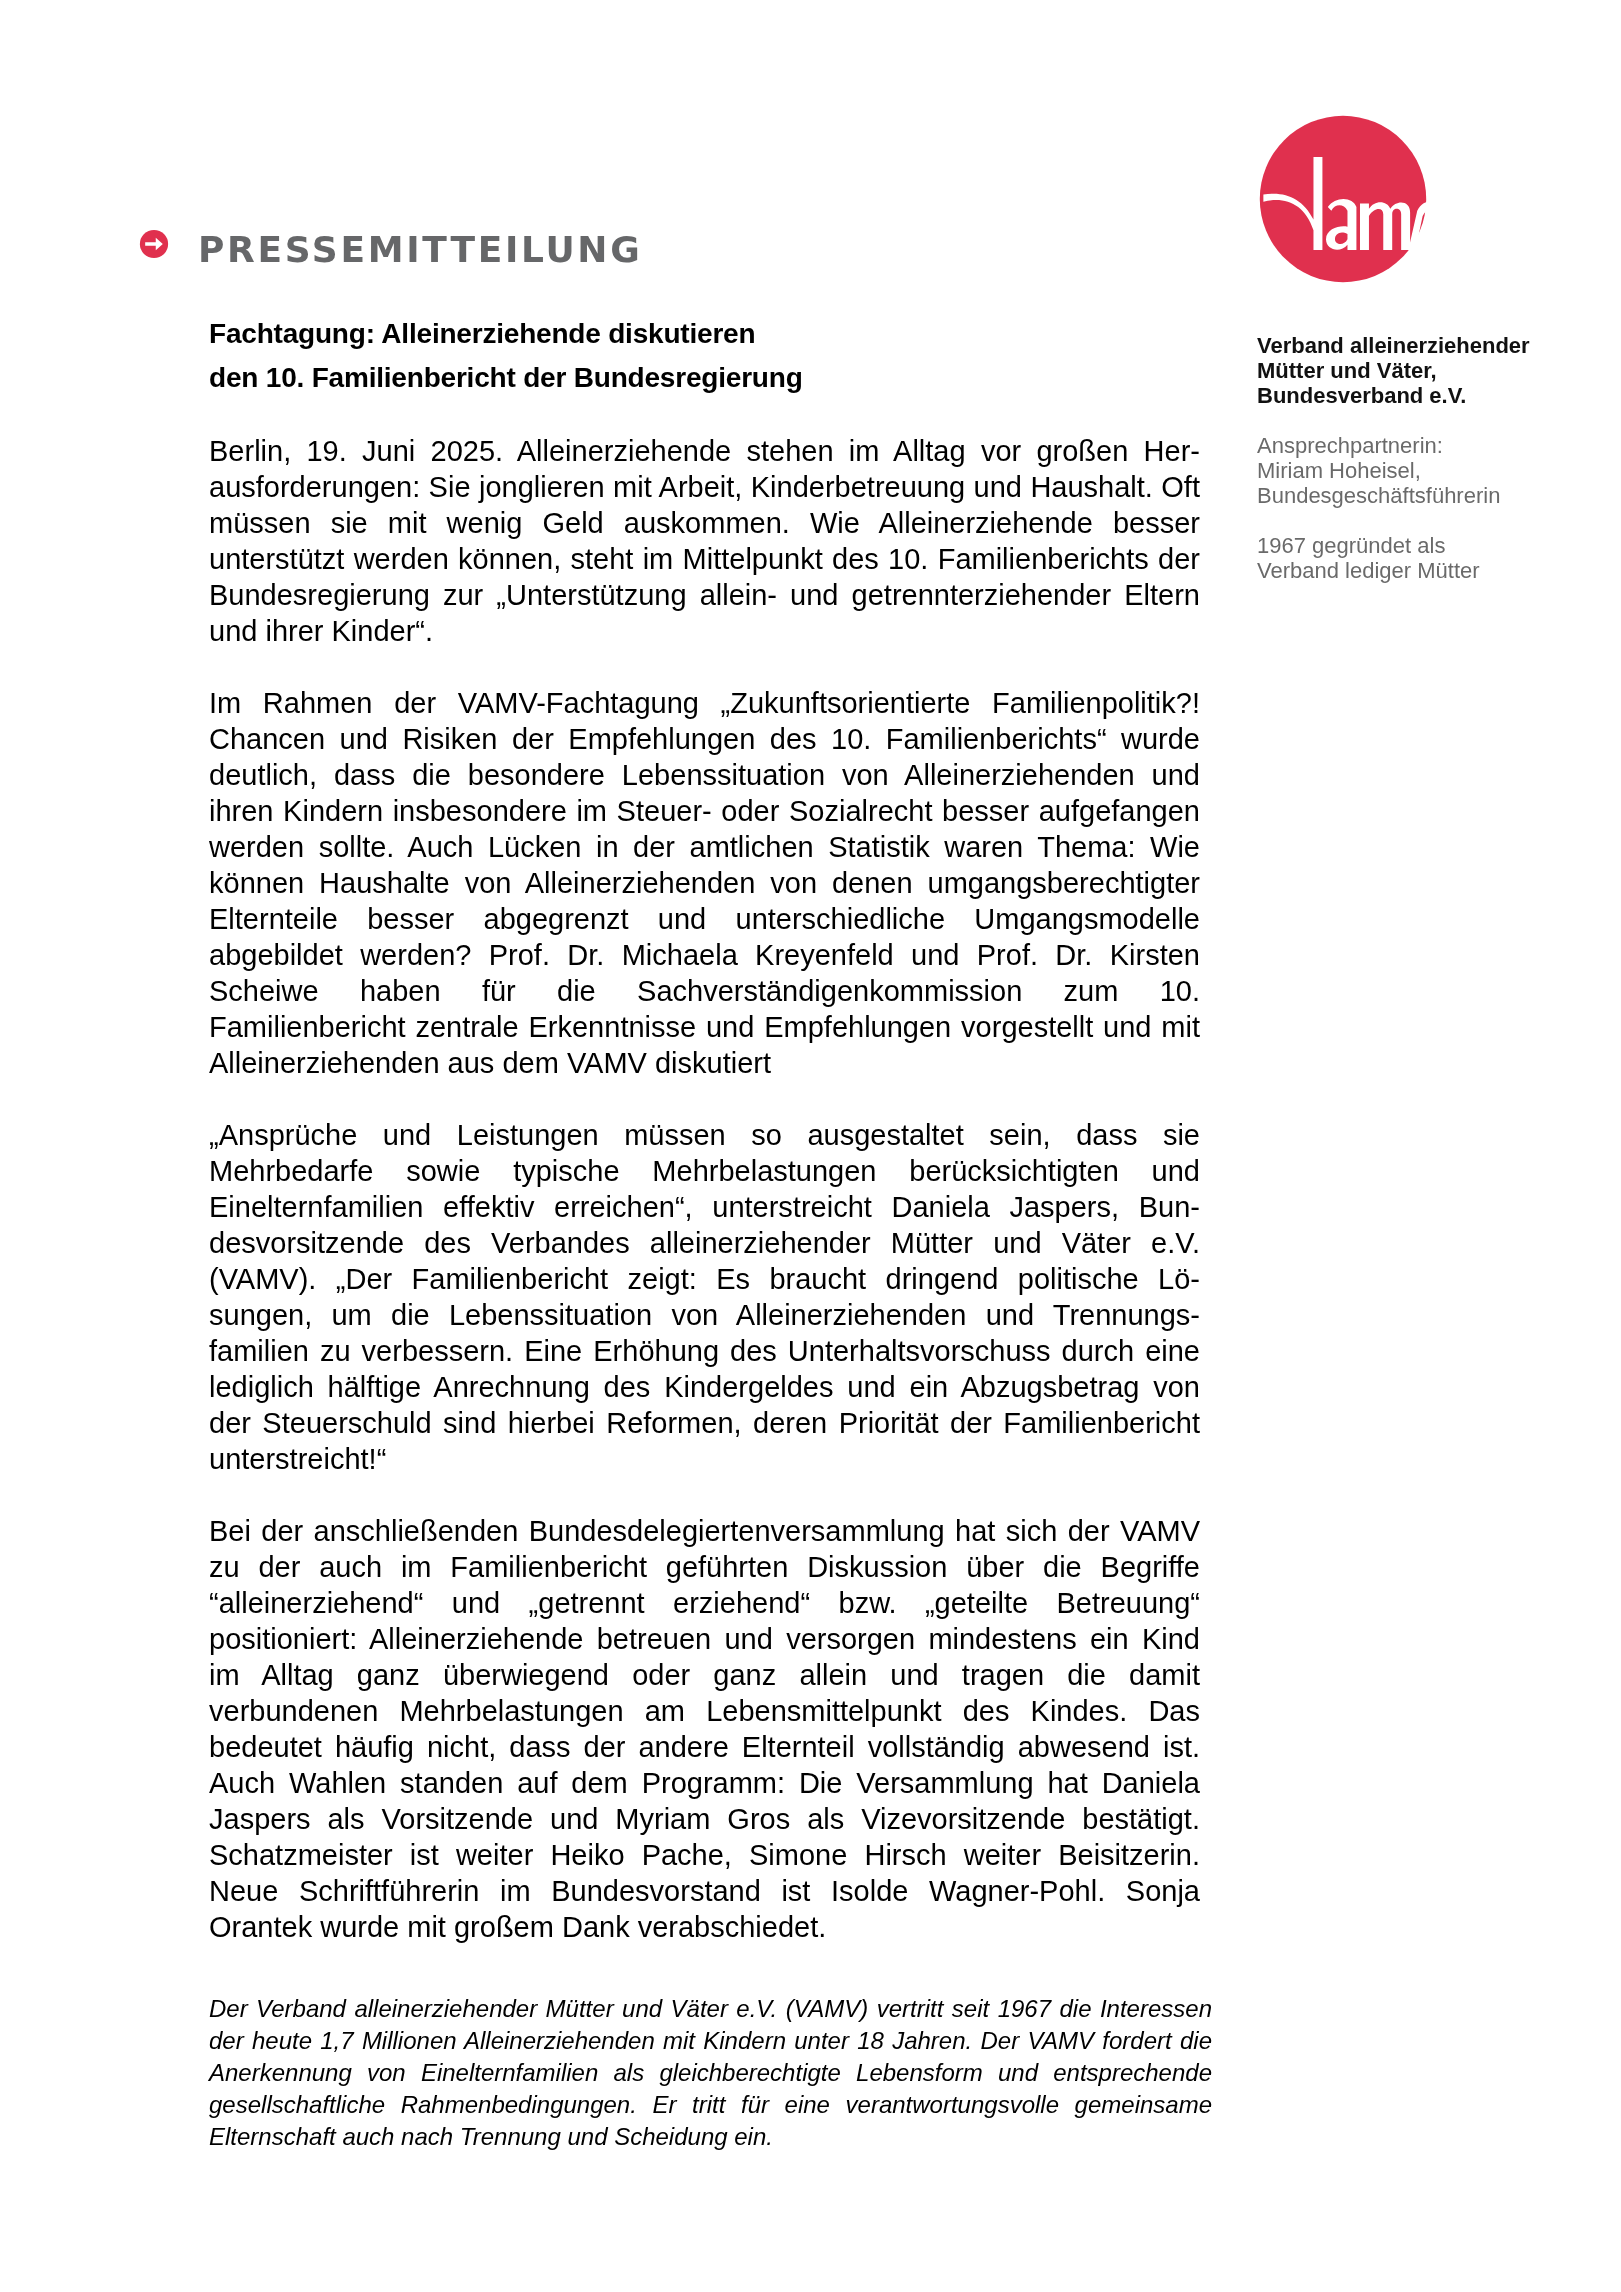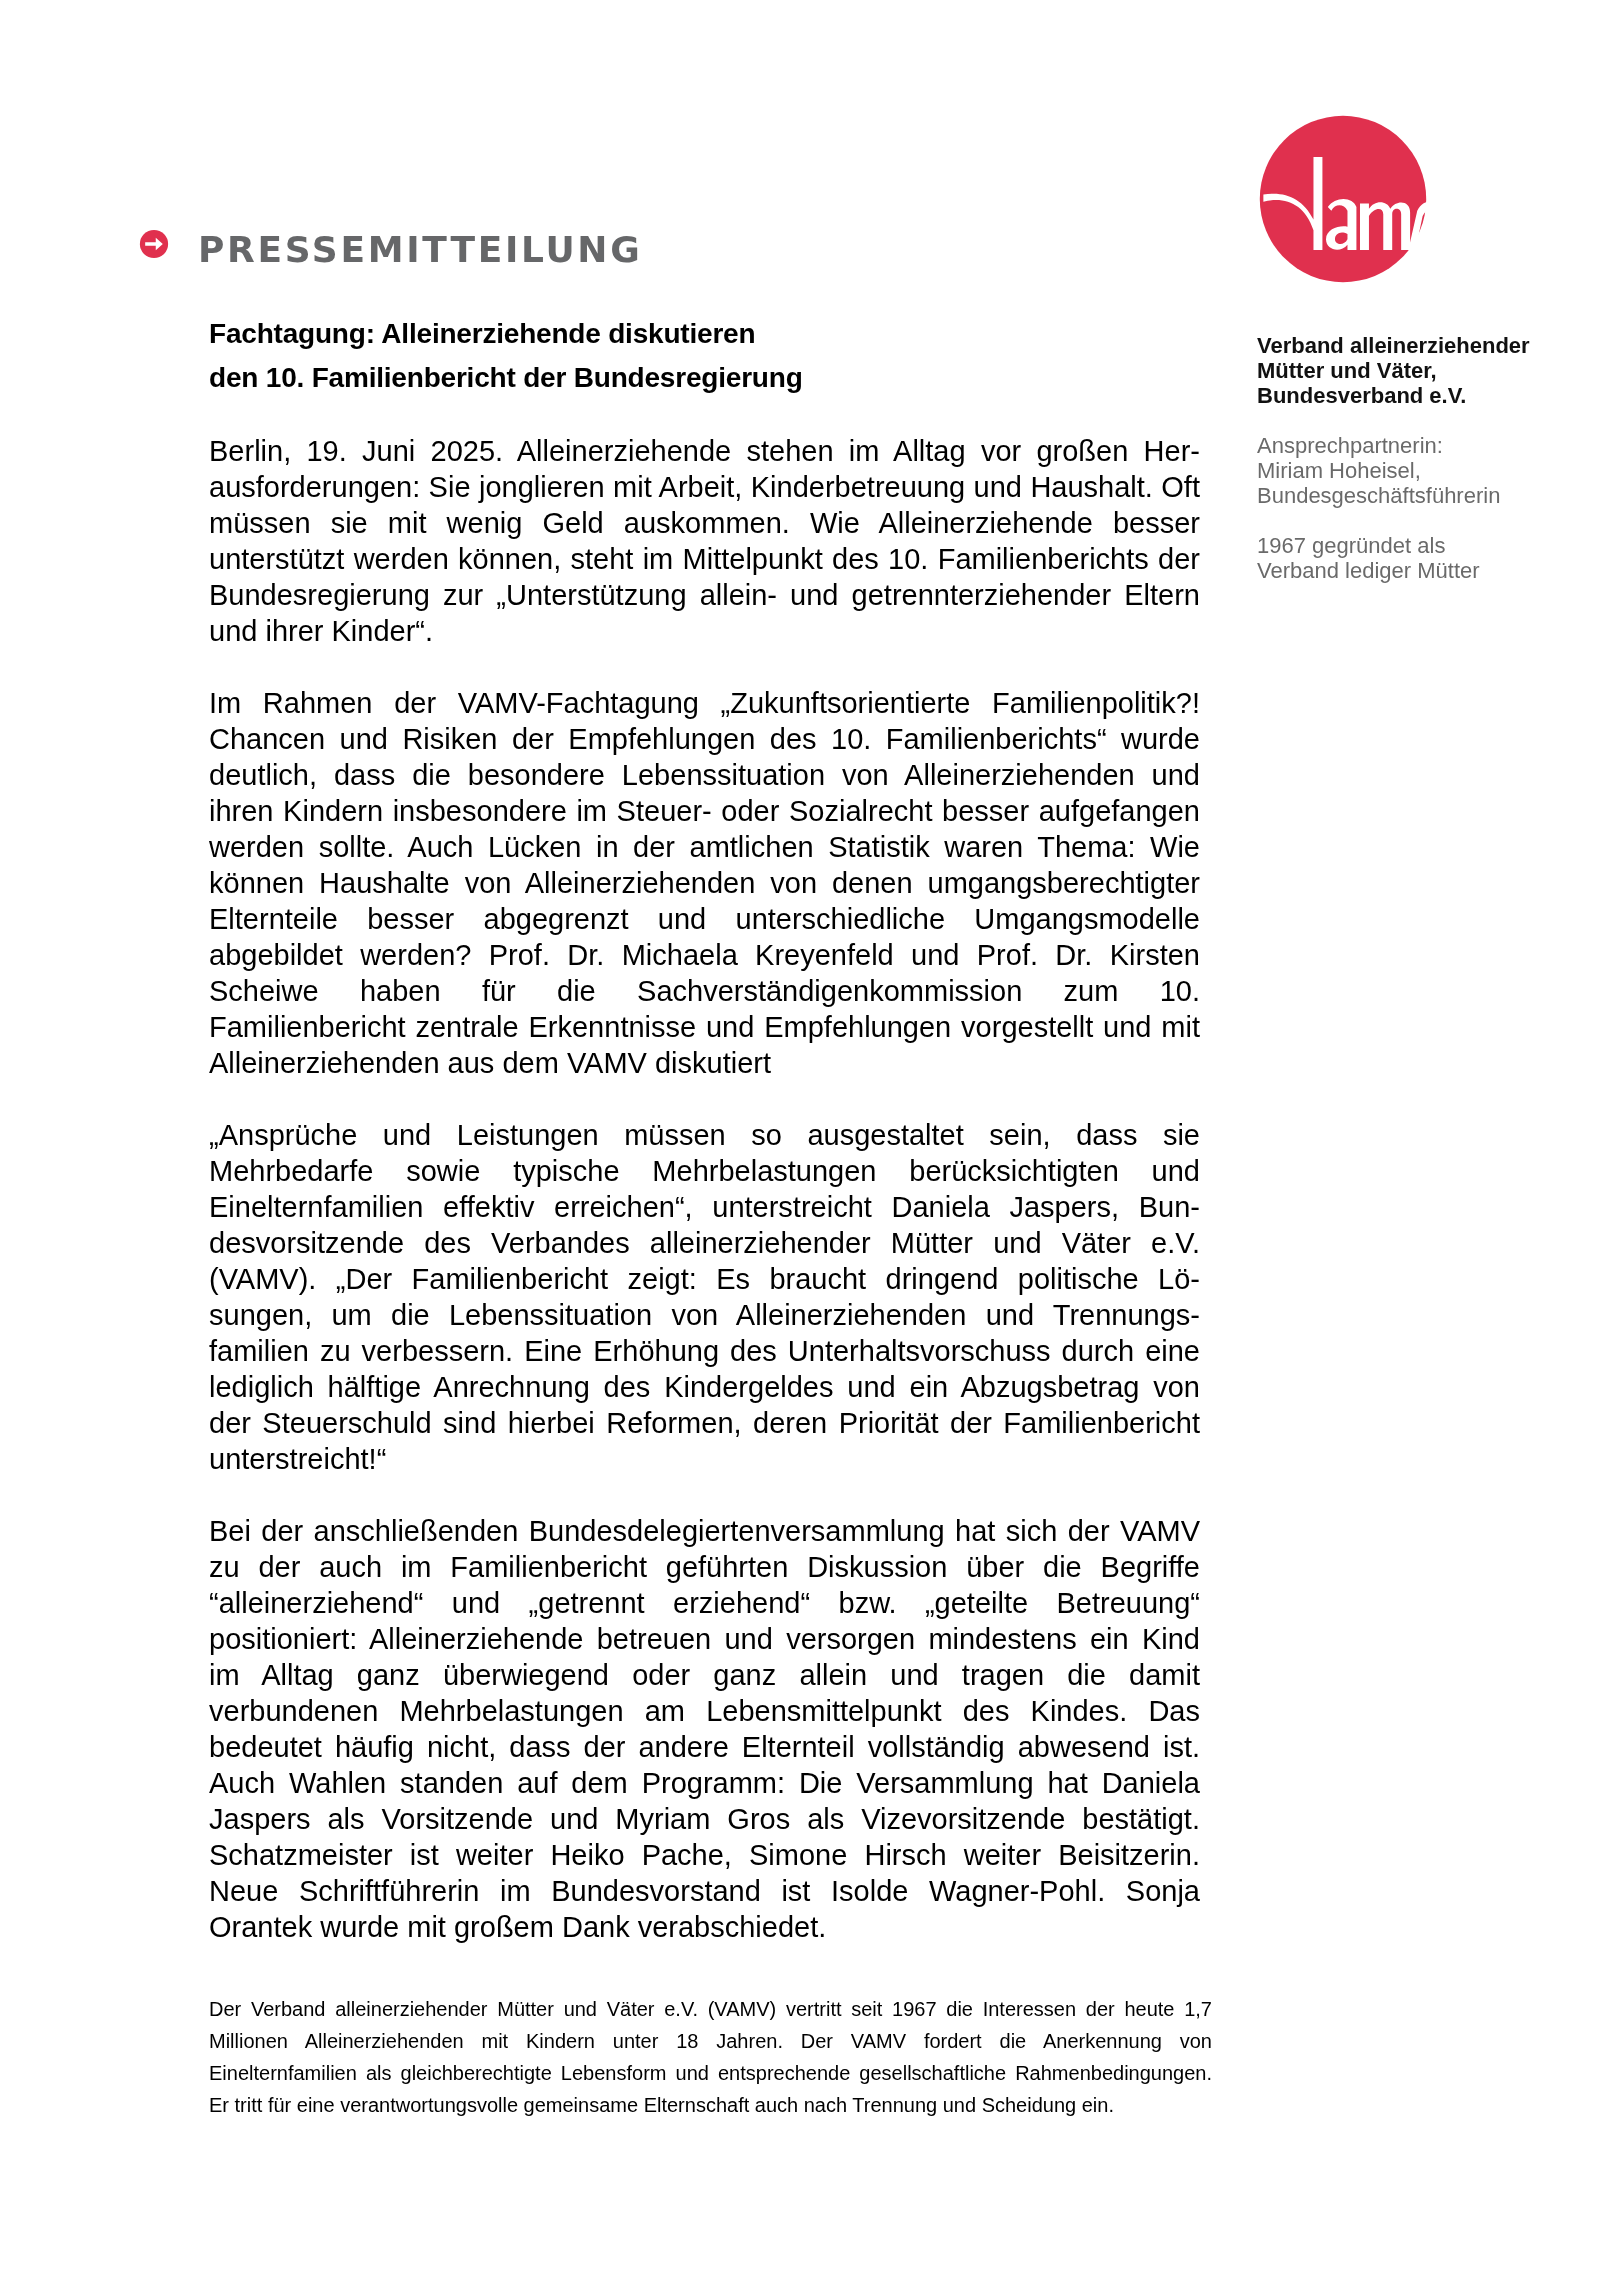--- a/index.html
+++ b/index.html
@@ -10,21 +10,21 @@
   .pm-icon { width: 30px; height: 30px; margin-right: 29px; }
   .pm-label { font-family: "DejaVu Sans", sans-serif; font-weight: bold; font-size: 36px;
               letter-spacing: 2.7px; color: #666769; }
   .title { position: absolute; left: 209px; top: 312px; width: 1003px; font-weight: bold;
            font-size: 28px; line-height: 44px; letter-spacing: -0.2px; }
   .title div { white-space: nowrap; }
   .body { position: absolute; left: 209px; top: 433px; width: 1003px; }
   .para { font-size: 29px; line-height: 36px; text-align: justify; hyphens: manual;
           margin: 0 12px 36px 0; }
   .para.last { margin-bottom: 48px; }
-  .boiler { font-size: 20px; line-height: 32px; text-align: justify; margin: 0; }
+  .boiler { font-size: 24px; line-height: 32px; font-style: italic; text-align: justify; margin: 0; }
   .side { position: absolute; left: 1257px; top: 333px; width: 340px; font-size: 22px; line-height: 25px; }
   .side .org { font-weight: bold; color: #111; margin-bottom: 25px; }
   .side .block { color: #6a6a6a; margin-bottom: 25px; }
   .side div.line { white-space: nowrap; }
 </style>
 </head>
 <body>
 
 <div class="logo">
   <svg width="170" height="170" viewBox="0 0 190 190">

